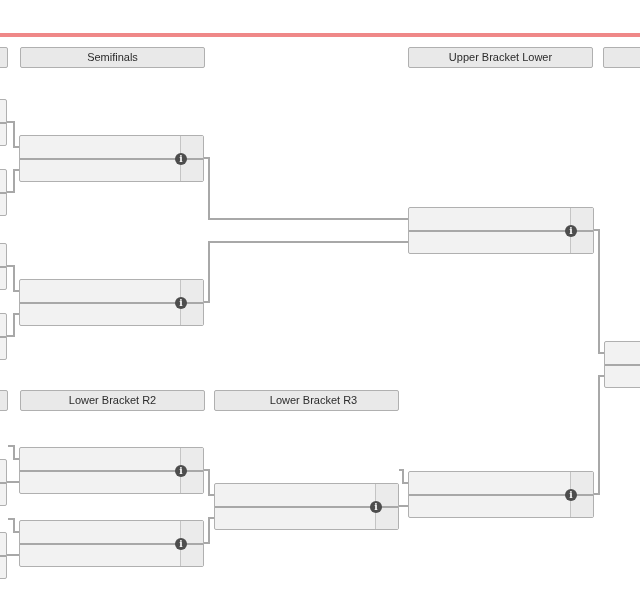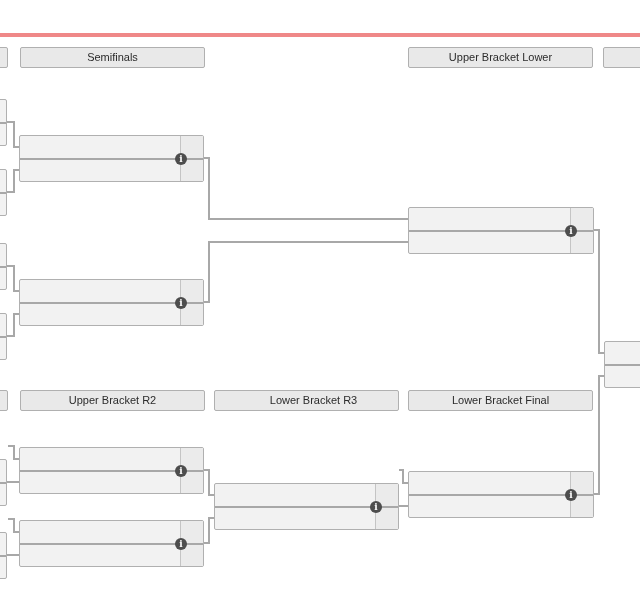--- a/index.html
+++ b/index.html
@@ -29,23 +29,22 @@
 <div id="stage">
 
   <div class="accent-line"></div>
 
   <div class="round-header" style="left:-41px;top:47px;width:49px;"></div>
   <div class="round-header" style="left:20px;top:47px;width:185px;">Semifinals</div>
   <div class="round-header" style="left:408px;top:47px;width:185px;">Upper Bracket Lower</div>
   <div class="round-header" style="left:603px;top:47px;width:185px;"></div>
 
   <div class="round-header" style="left:-41px;top:390px;width:49px;"></div>
-  <div class="round-header" style="left:20px;top:390px;width:185px;">Upper Bracket R2</div>
+  <div class="round-header" style="left:20px;top:390px;width:185px;">Lower Bracket R2</div>
   <div class="round-header" style="left:214px;top:390px;width:185px;padding-left:14px;">Lower Bracket R3</div>
-  <div class="round-header" style="left:408px;top:390px;width:185px;">Lower Bracket Final</div>
 
   <div class="match" style="left:-41px;top:99px;width:48px;">
     <div class="row-divider"></div>
   </div>
   <div class="match" style="left:-41px;top:169px;width:48px;">
     <div class="row-divider"></div>
   </div>
   <div class="match" style="left:-41px;top:243px;width:48px;">
     <div class="row-divider"></div>
   </div>

